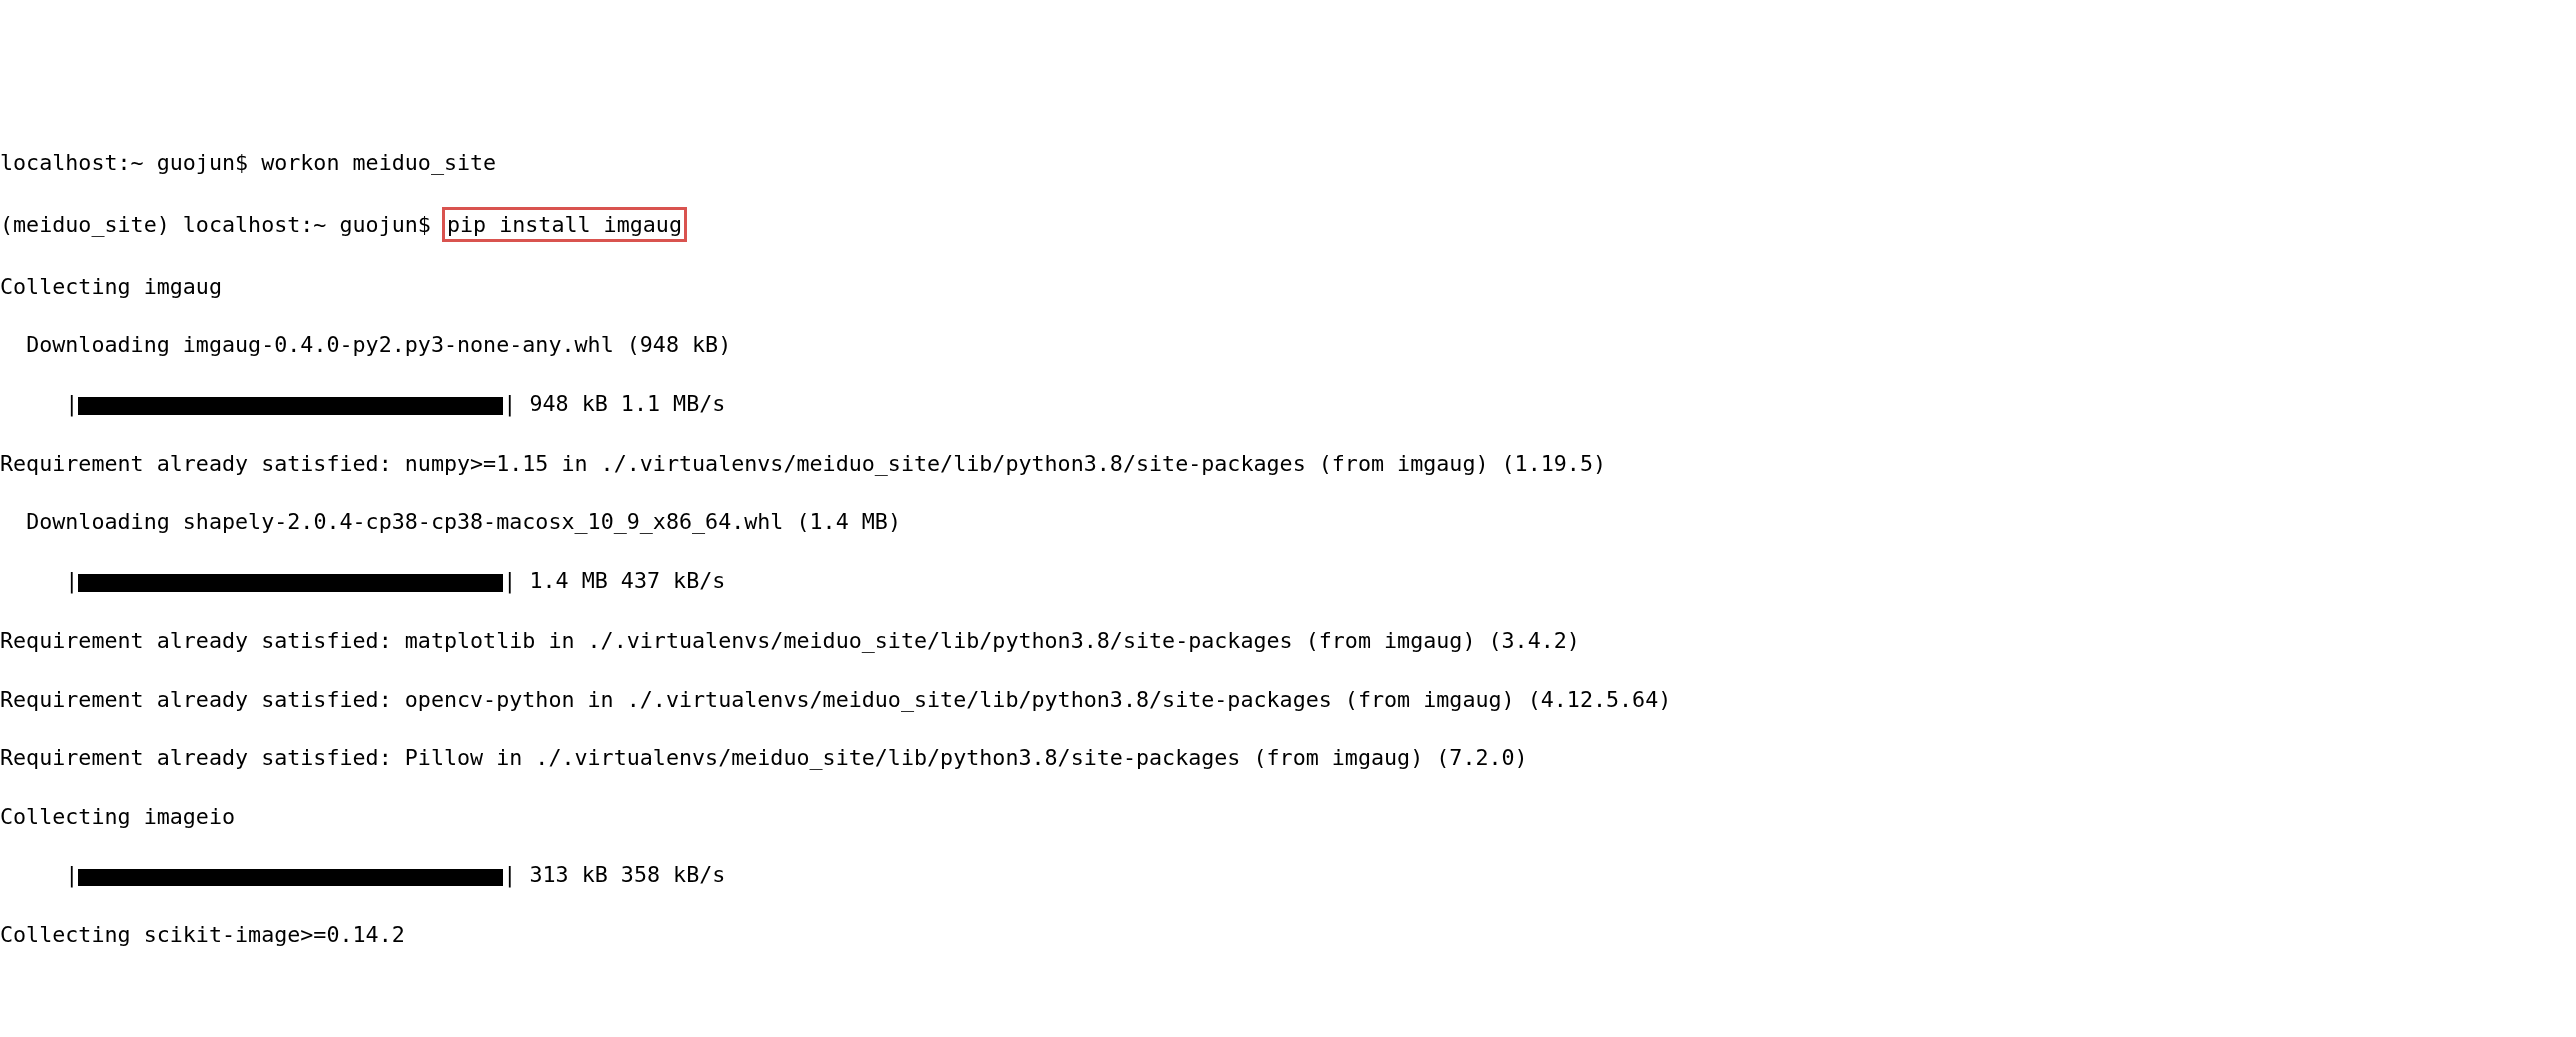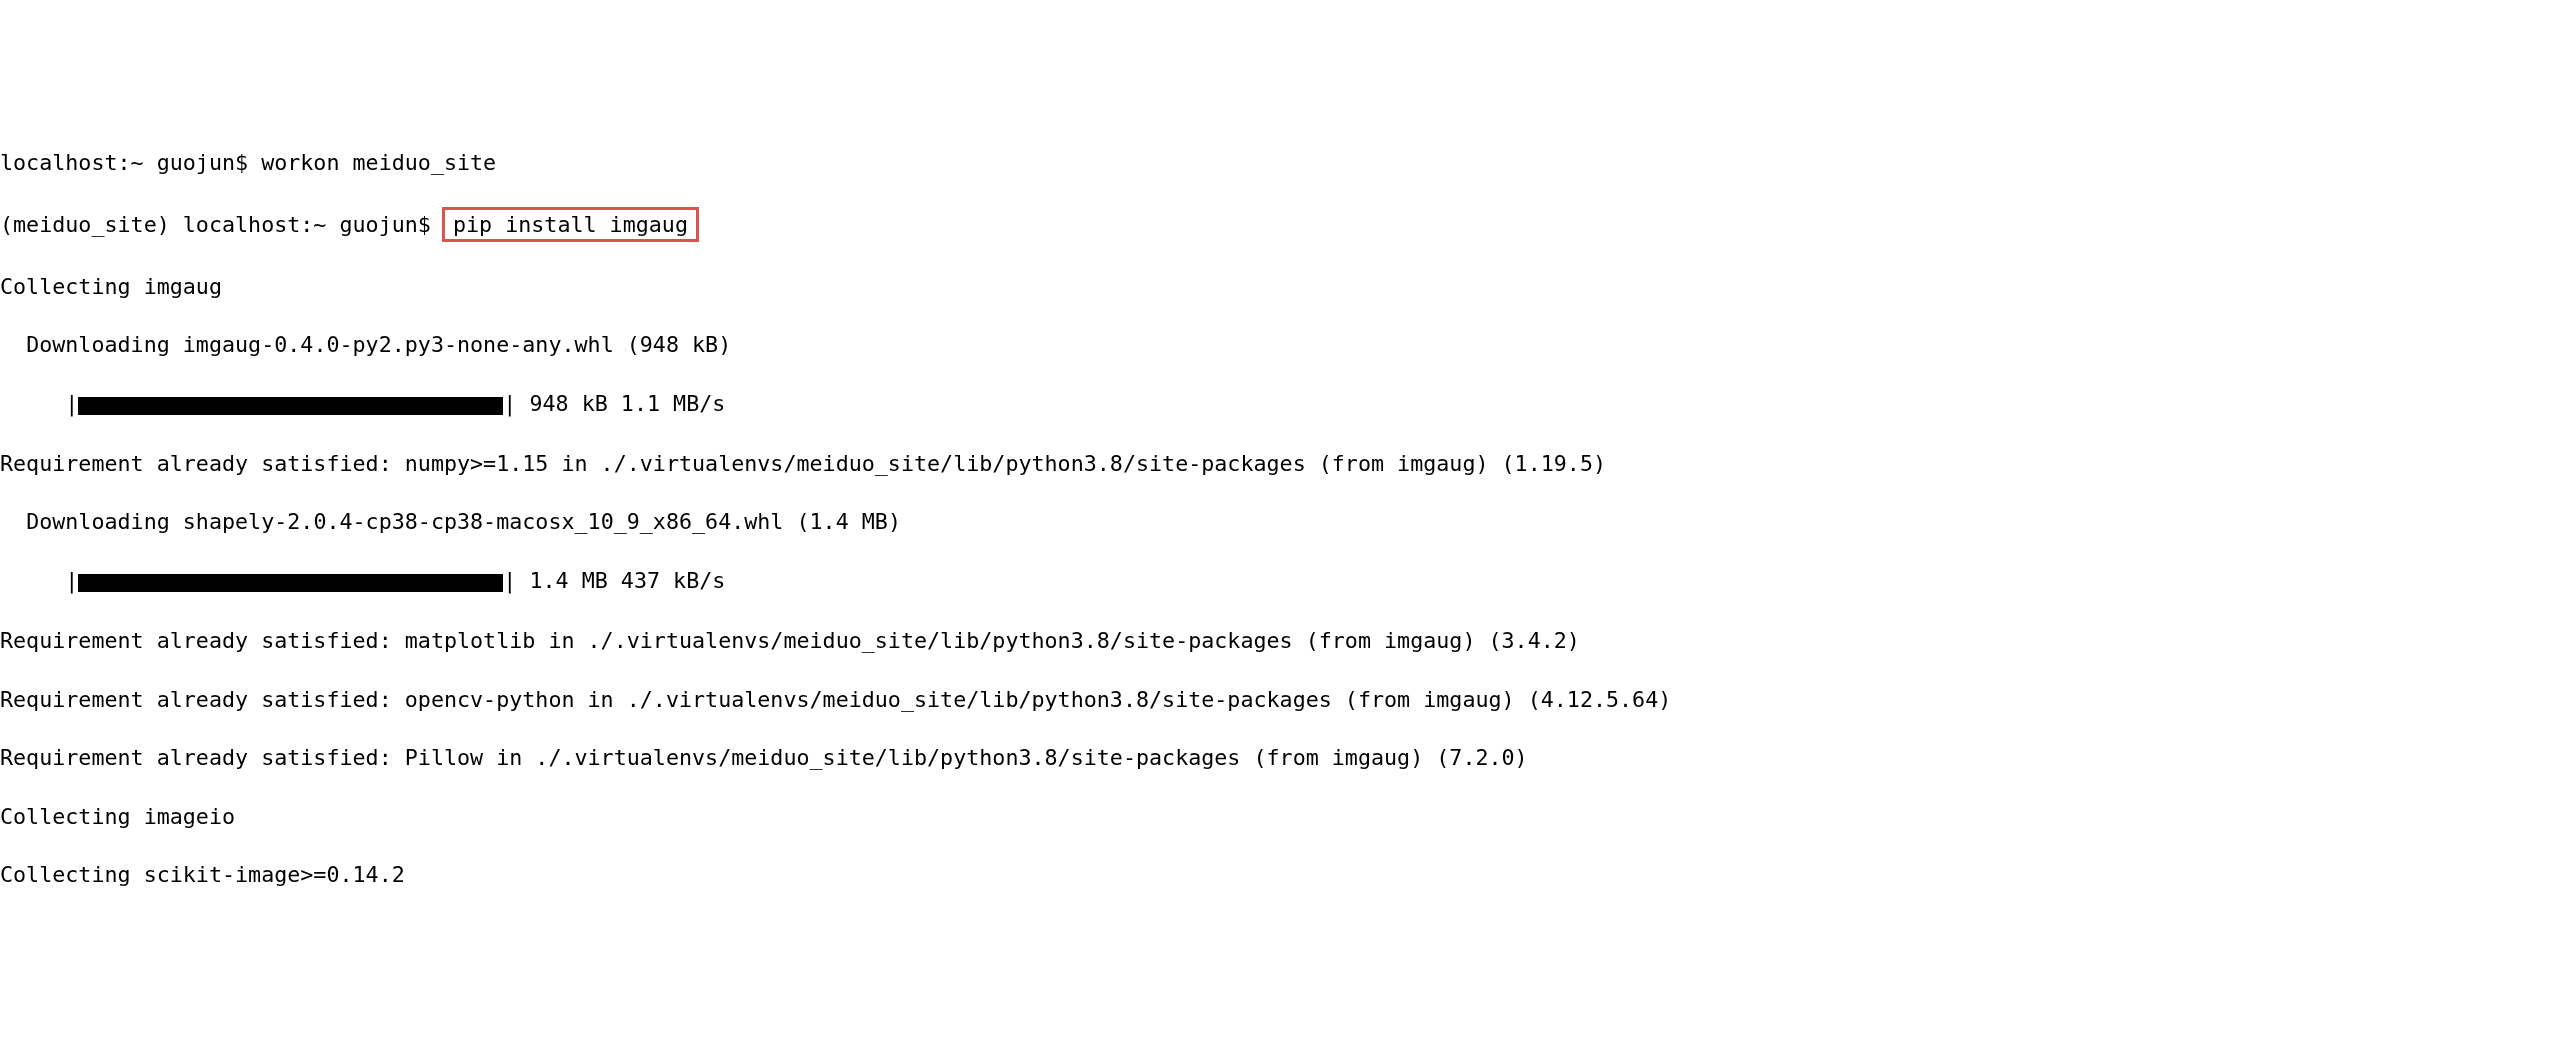--- a/index.html
+++ b/index.html
@@ -19,21 +19,21 @@
       position: relative;
     }
     .terminal {
       width: 100%;
     }
     .line {
       display: block;
     }
     .highlight-box {
       border: 3px solid #d9534f;
-      padding: 0 8px;
+      padding: 0 2px;
       display: inline-block;
       margin-left: -2px;
     }
     .progress-bar {
       display: inline-block;
       vertical-align: middle;
     }
     .progress-fill {
       display: inline-block;
       background: #000000;
@@ -53,20 +53,21 @@
 <span class="line">Collecting imgaug</span>
 <span class="line">  Downloading imgaug-0.4.0-py2.py3-none-any.whl (948 kB)</span>
 <span class="line"><span>     |</span><span class="progress-bar"><span class="progress-fill"></span></span><span>| 948 kB 1.1 MB/s</span></span>
 <span class="line">Requirement already satisfied: numpy&gt;=1.15 in ./.virtualenvs/meiduo_site/lib/python3.8/site-packages (from imgaug) (1.19.5)</span>
 <span class="line">  Downloading shapely-2.0.4-cp38-cp38-macosx_10_9_x86_64.whl (1.4 MB)</span>
 <span class="line"><span>     |</span><span class="progress-bar"><span class="progress-fill"></span></span><span>| 1.4 MB 437 kB/s</span></span>
 <span class="line">Requirement already satisfied: matplotlib in ./.virtualenvs/meiduo_site/lib/python3.8/site-packages (from imgaug) (3.4.2)</span>
 <span class="line">Requirement already satisfied: opencv-python in ./.virtualenvs/meiduo_site/lib/python3.8/site-packages (from imgaug) (4.12.5.64)</span>
 <span class="line">Requirement already satisfied: Pillow in ./.virtualenvs/meiduo_site/lib/python3.8/site-packages (from imgaug) (7.2.0)</span>
 <span class="line">Collecting imageio</span>
+<span class="line"><span>     |</span><span class="progress-bar"><span class="progress-fill"></span></span><span>| 313 kB 358 kB/s</span></span>
 <span class="line">Collecting scikit-image&gt;=0.14.2</span>
 
 
 
 
 
 </div>
 
 
 

